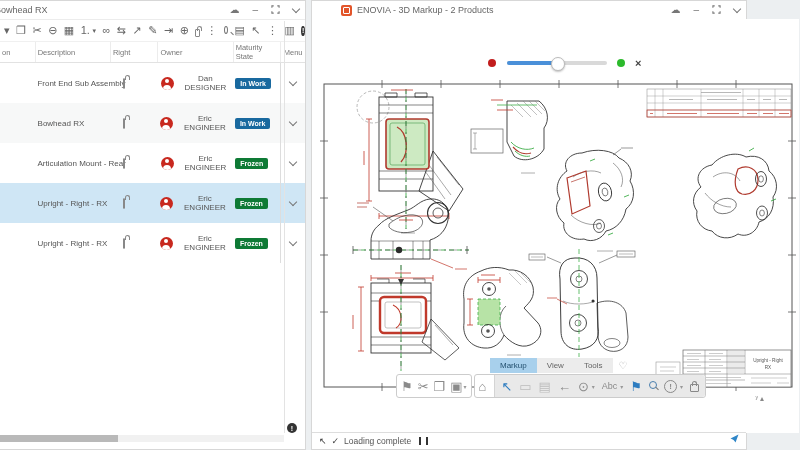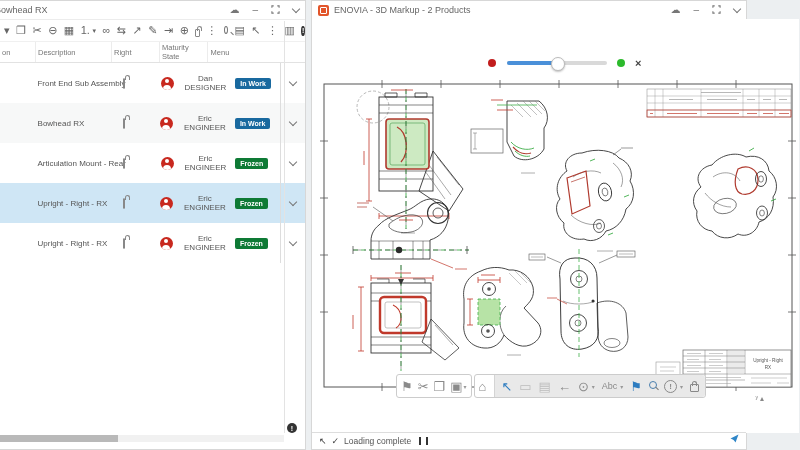--- a/index.html
+++ b/index.html
@@ -1,19 +1,19 @@
 <!DOCTYPE html>
 <html><head>
 <meta charset="utf-8">
 <style>
   html,body{margin:0;padding:0;}
   body{width:800px;height:450px;background:#eceff1;font-family:"Liberation Sans",sans-serif;position:relative;overflow:hidden;color:#555;}
   .panel{position:absolute;top:0;height:450px;background:#fff;border:1px solid #d7d7d7;box-sizing:border-box;}
   .left{left:0;width:306px;border-left:none;}
-  .right{left:311px;width:436px;}
+  .right{left:311px;width:436px;padding-left:23px;}
   
   .titlebar{height:18px;display:flex;align-items:center;border-bottom:1px solid #ececec;position:relative;}
   .wtitle{font-size:9px;color:#666;white-space:nowrap;}
   .left .wtitle{margin-left:-5px;}
   .wctrls{position:absolute;right:6px;top:0;height:18px;display:flex;align-items:center;gap:13px;color:#777;}
   .wc{font-size:10px;line-height:1;cursor:default;}
   .chev{display:inline-block;width:5px;height:5px;border-right:1.4px solid #777;border-bottom:1.4px solid #777;transform:rotate(45deg);margin-top:-3px;}
   .appicon{width:11px;height:11px;background:#e2552a;border-radius:2px;margin:0 5px 0 6px;position:relative;}
   .appicon::after{content:"";position:absolute;left:2px;top:2px;right:2px;bottom:2px;border:1px solid #fff;border-radius:1px;}
   
@@ -119,20 +119,21 @@
     <span class="ti">↖</span>
     <span class="ti">⋮</span>
     <span class="ti">▥</span>
     <span class="cinfo">!</span>
   </div>
 
   <div class="thead">
     <span class="cell c0">on</span>
     <span class="cell cdesc">Description</span>
     <span class="cell clock">Right</span>
+    <span class="cell cowner">Owner</span>
     <span class="cell cstate">Maturity State</span>
     <span class="cell cmenu">Menu</span>
   </div>
 
   <div class="row">
     <span class="c0"></span>
     <span class="cdesc">Front End Sub Assembly</span>
     <span class="clock"><span class="lockcss rlock"></span></span>
     <span class="cowner">
         <span class="ownerwrap">
@@ -388,20 +389,26 @@
 
       <g>
         <path d="M761 399V412M761 412H776" stroke="#888" stroke-width="1"></path>
         <path d="M761 396l-2.2 4.5h4.4Z" fill="#888"></path>
         <path d="M779 412l-4.5 -2.2v4.4Z" fill="#888"></path>
         <text x="757" y="398" font-size="5" fill="#777" text-anchor="end">y</text>
         <text x="780" y="418" font-size="5" fill="#777">x</text>
       </g>
     </svg>
 
+    <div class="tabsrow">
+      <span class="tab active">Markup</span>
+      <span class="tab">View</span>
+      <span class="tab">Tools</span>
+      <span class="heart">♡</span>
+    </div>
     <div class="toolrow">
       <div class="tbox">
         <span class="bt">⚑</span>
         <span class="bt">✂</span>
         <span class="bt">❐</span>
         <span class="bt">▣</span>
         <span class="caret">▾</span>
       </div>
       <div class="tbox tbox2">
         <span class="bt">⌂</span>

